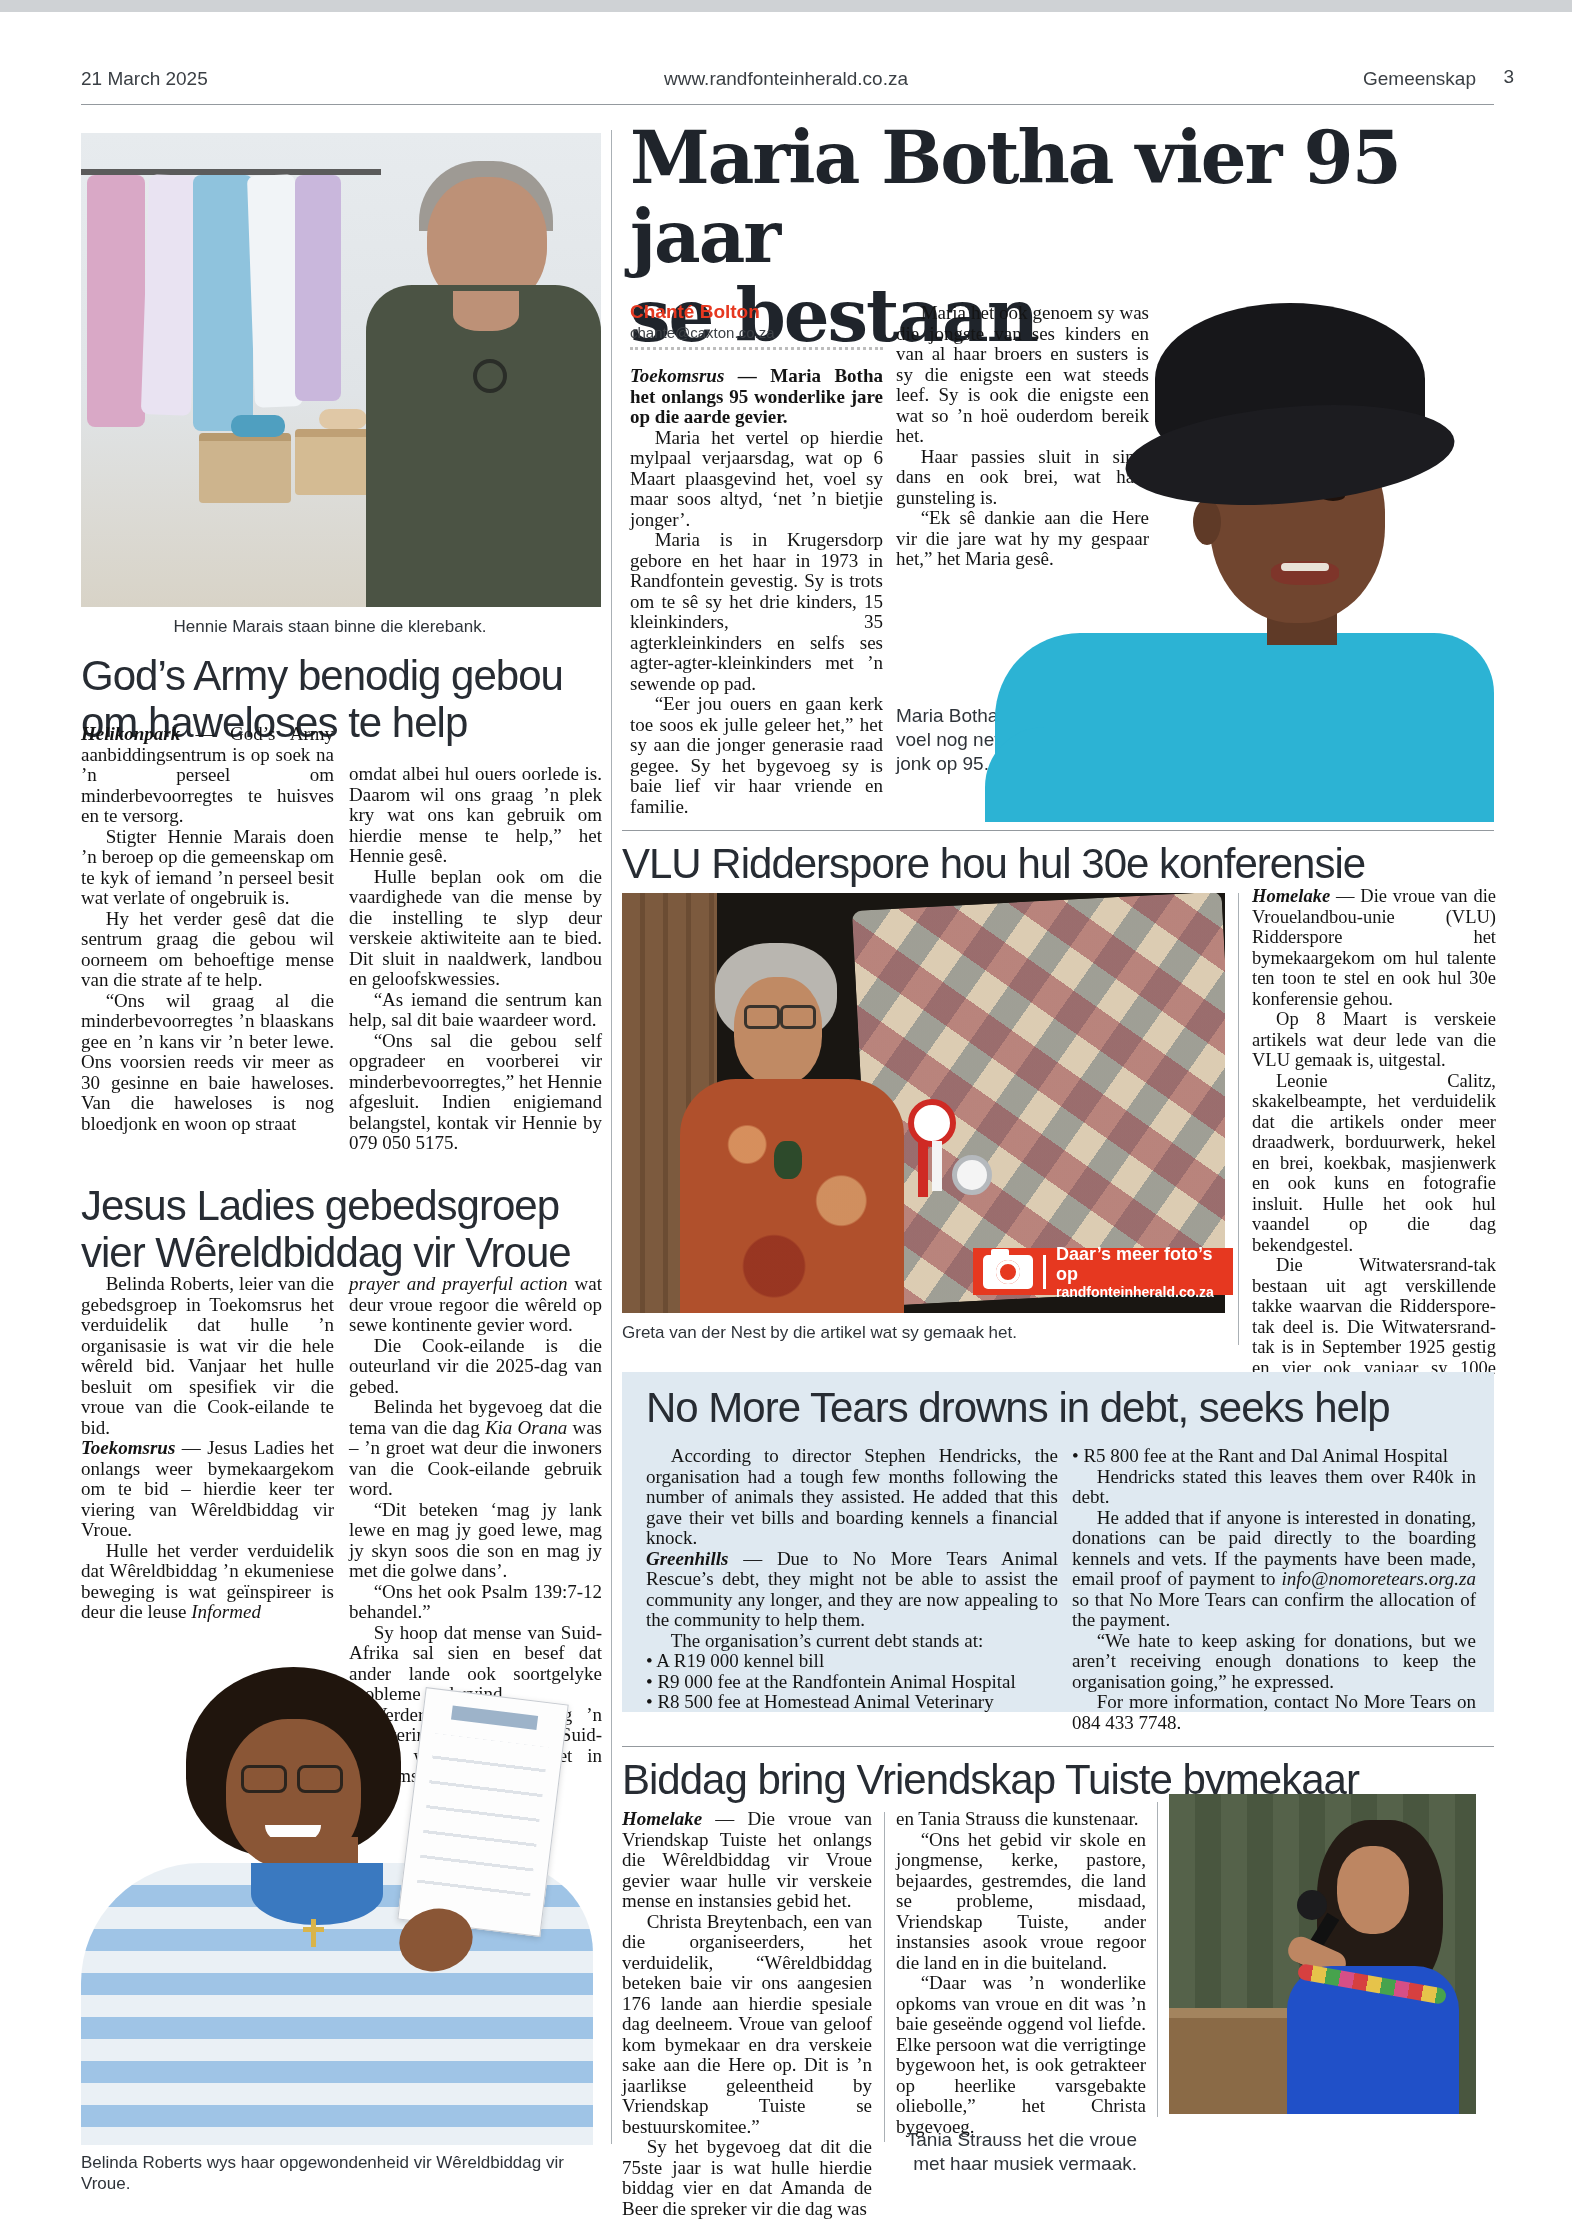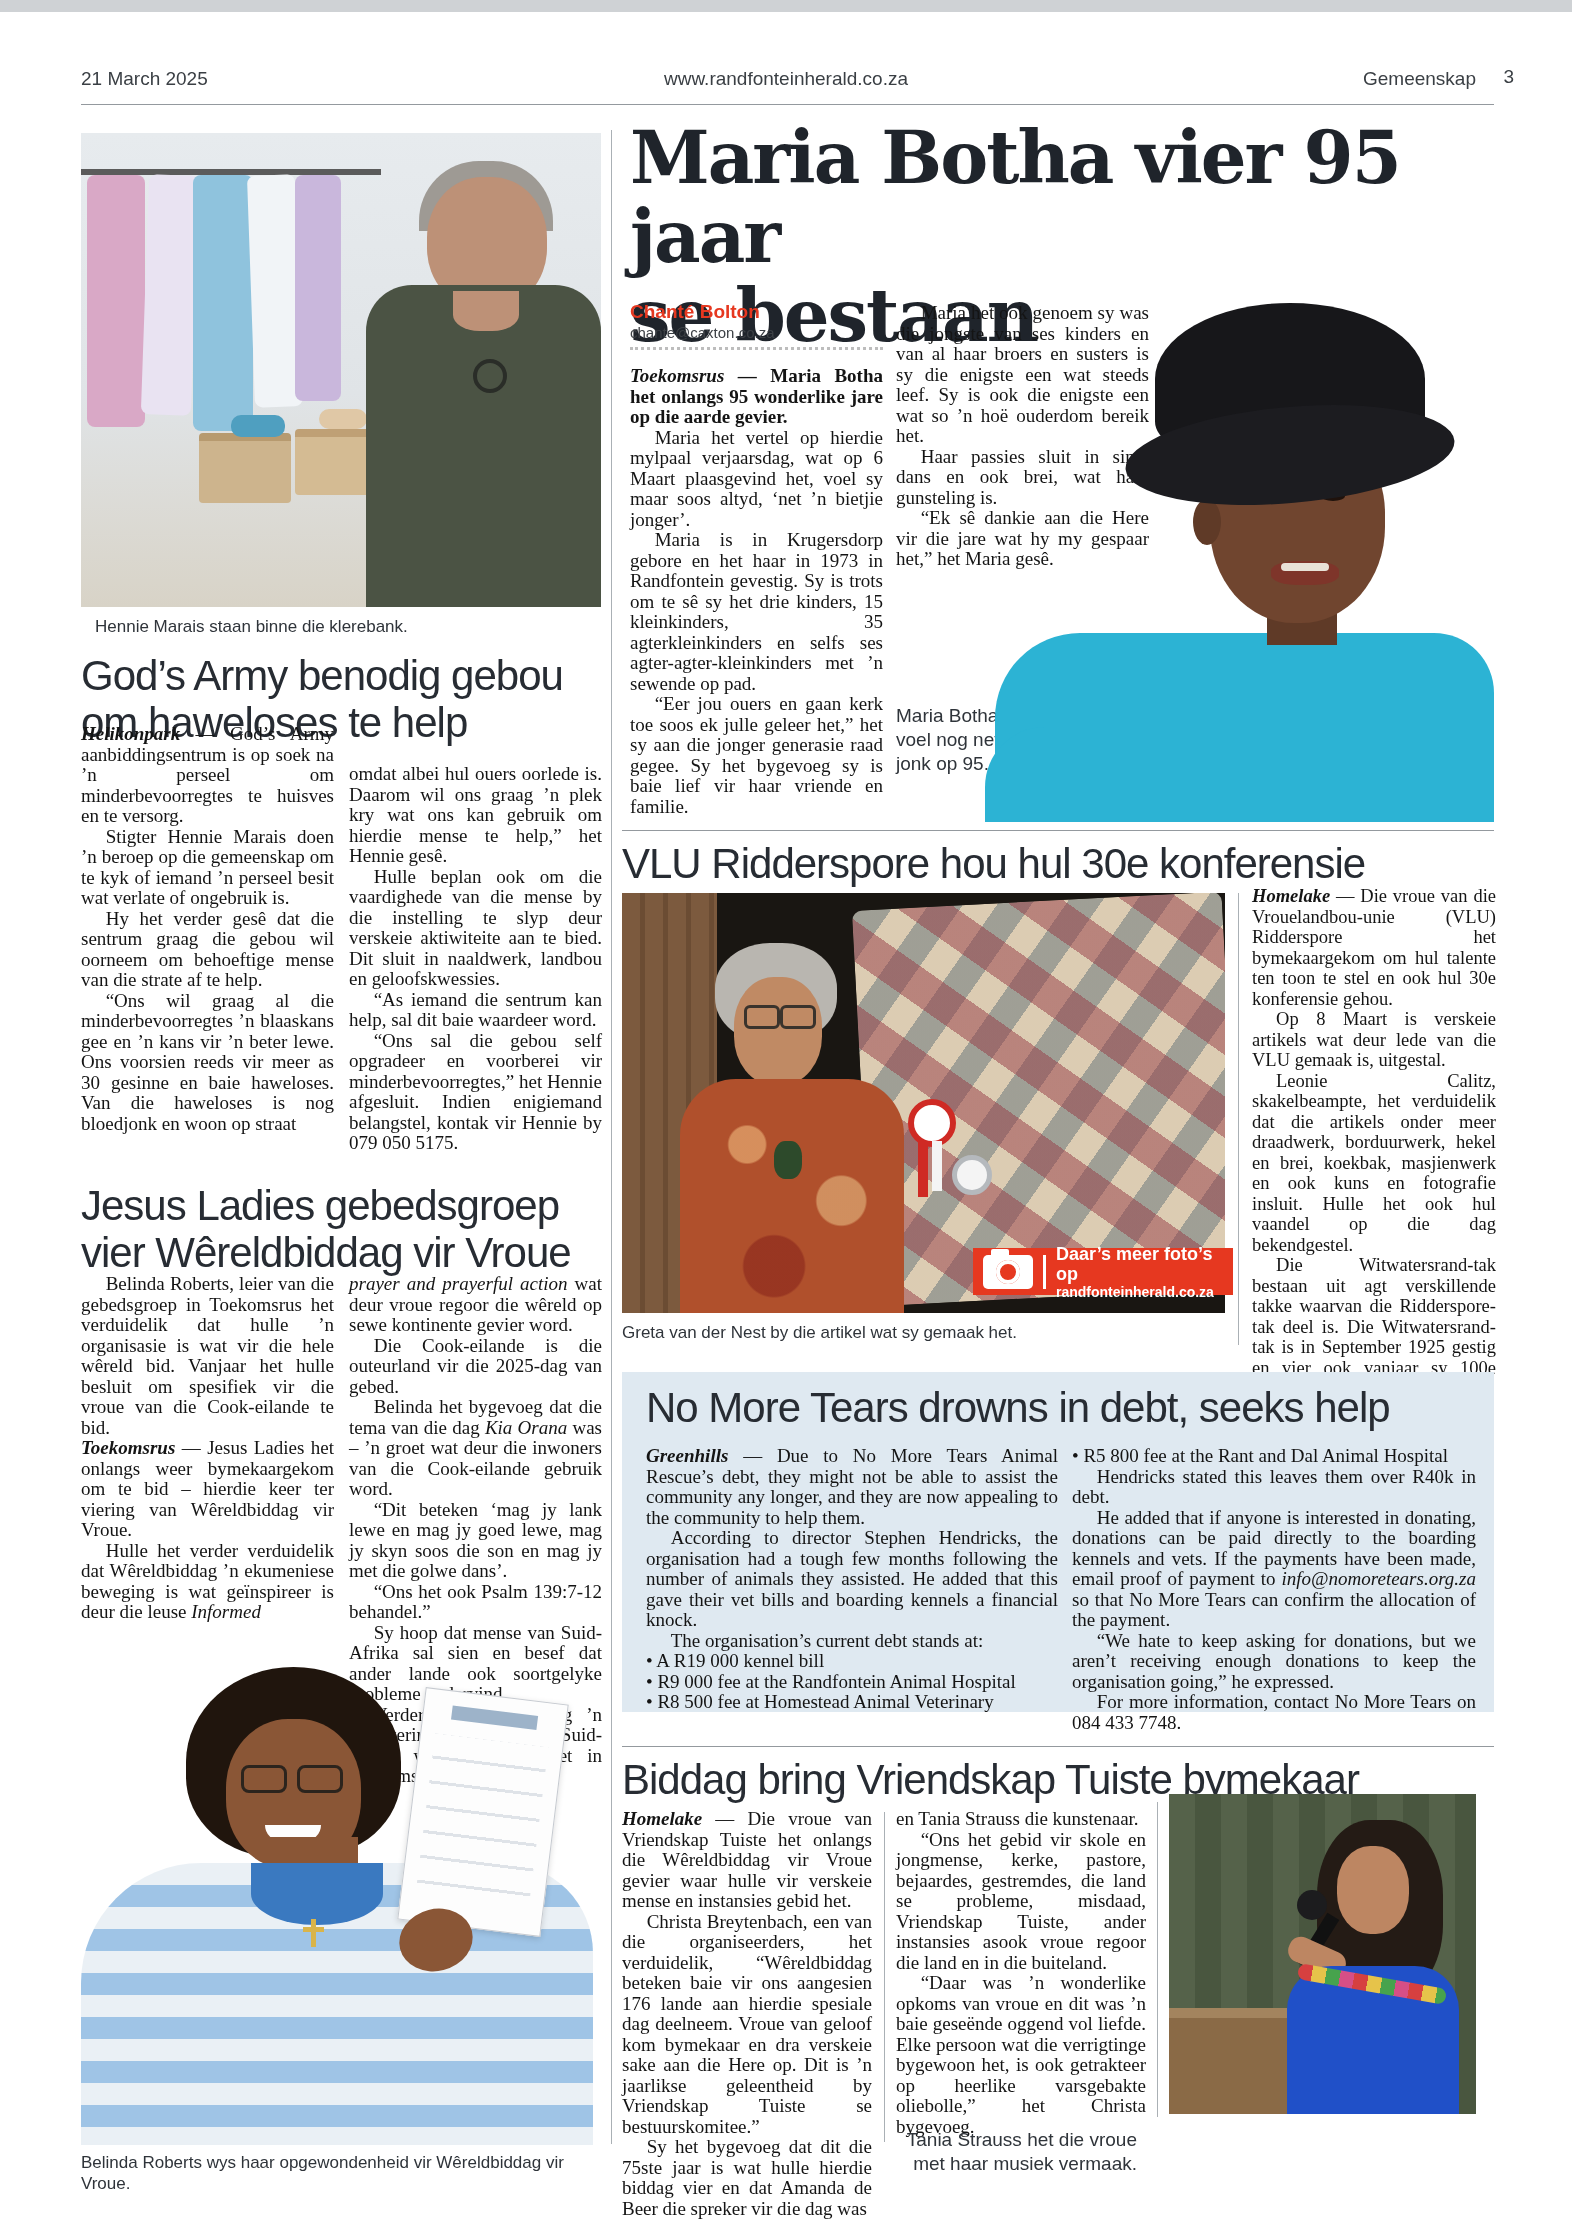--- a/index.html
+++ b/index.html
@@ -55,21 +55,21 @@
     <div class="decor" style="left:214px;top:296px;width:88px;height:58px;background:#d4bb93;border-top:8px solid #bfa075;border-radius:4px;"></div>
     <div class="decor" style="left:300px;top:292px;width:84px;height:54px;background:#c8ac82;border-top:8px solid #b2946a;border-radius:4px;"></div>
     <div class="decor" style="left:150px;top:282px;width:54px;height:22px;background:#4f9fc0;border-radius:10px;"></div>
     <div class="decor" style="left:238px;top:276px;width:48px;height:20px;background:#e0c8a6;border-radius:10px;"></div>
     <div class="decor" style="left:338px;top:28px;width:134px;height:70px;background:#9e9a94;border-radius:60px 60px 0 0;"></div>
     <div class="decor" style="left:346px;top:44px;width:120px;height:132px;background:#bd9177;border-radius:46%;"></div>
     <div class="decor" style="left:285px;top:152px;width:235px;height:322px;background:#4b5344;border-radius:46px 46px 0 0;"></div>
     <div class="decor" style="left:372px;top:158px;width:66px;height:40px;background:#bd9177;border-radius:0 0 40% 40%;"></div>
     <div class="decor" style="left:392px;top:226px;width:26px;height:26px;border:4px solid #2a2d28;border-radius:50%;background:transparent;"></div>
   </div>
-  <div class="abs caption" style="left:95px;top:604px;width:520px;">Hennie Marais staan binne die klerebank.</div>
+  <div class="abs caption" style="left:70px;top:604px;width:520px;text-align:center;">Hennie Marais staan binne die klerebank.</div>
 
   <div class="abs h-sans" style="left:81px;top:640px;width:505px;">God’s Army benodig gebou om haweloses te help</div>
   <div class="abs col" style="left:81px;top:712px;width:253px;">
       <p class="para noindent"><b><i>Helikonpark</i></b> — God’s Army aanbiddingsentrum is op soek na ’n perseel om minderbevoorregtes te huisves en te versorg.</p>
       <p class="para">Stigter Hennie Marais doen ’n beroep op die gemeenskap om te kyk of iemand ’n perseel besit wat verlate of ongebruik is.</p>
       <p class="para">Hy het verder gesê dat die sentrum graag die gebou wil oorneem om behoeftige mense van die strate af te help.</p>
       <p class="para">“Ons wil graag al die minderbevoorregtes ’n blaaskans gee en ’n kans vir ’n beter lewe. Ons voorsien reeds vir meer as 30 gesinne en baie haweloses. Van die haweloses is nog bloedjonk en woon op straat</p>
     </div>
   <div class="abs col" style="left:349px;top:752px;width:253px;">
       <p class="para noindent">omdat albei hul ouers oorlede is. Daarom wil ons graag ’n plek kry wat ons kan gebruik om hierdie mense te help,” het Hennie gesê.</p>
@@ -181,22 +181,22 @@
   <div class="abs col" style="left:1252px;top:874px;width:244px;font-size:18.5px;">
       <p class="para noindent"><b><i>Homelake</i></b> — Die vroue van die Vrouelandbou-unie (VLU) Ridderspore het bymekaargekom om hul talente ten toon te stel en ook hul 30e konferensie gehou.</p>
       <p class="para">Op 8 Maart is verskeie artikels wat deur lede van die VLU gemaak is, uitgestal.</p>
       <p class="para">Leonie Calitz, skakelbeampte, het verduidelik dat die artikels onder meer draadwerk, borduurwerk, hekel en brei, koekbak, masjienwerk en ook kuns en fotografie insluit. Hulle het ook hul vaandel op die dag bekendgestel.</p>
       <p class="para">Die Witwatersrand-tak bestaan uit agt verskillende takke waarvan die Ridderspore-tak deel is. Die Witwatersrand-tak is in September 1925 gestig en vier ook vanjaar sy 100e bestaansjaar.</p>
     </div>
 
   <div class="box" style="left:622px;top:1360px;width:872px;height:340px;"></div>
   <div class="abs h-sans" style="left:646px;top:1372px;width:824px;">No More Tears drowns in debt, seeks help</div>
   <div class="abs col" style="left:646px;top:1434px;width:412px;">
+      <p class="para">According to director Stephen Hendricks, the organisation had a tough few months following the number of animals they assisted. He added that this gave their vet bills and boarding kennels a financial knock.</p>
       <p class="para noindent"><b><i>Greenhills</i></b> — Due to No More Tears Animal Rescue’s debt, they might not be able to assist the community any longer, and they are now appealing to the community to help them.</p>
-      <p class="para">According to director Stephen Hendricks, the organisation had a tough few months following the number of animals they assisted. He added that this gave their vet bills and boarding kennels a financial knock.</p>
       <p class="para">The organisation’s current debt stands at:</p>
       <p class="para noindent">• A R19 000 kennel bill</p>
       <p class="para noindent">• R9 000 fee at the Randfontein Animal Hospital</p>
       <p class="para noindent">• R8 500 fee at Homestead Animal Veterinary</p>
     </div>
   <div class="abs col" style="left:1072px;top:1434px;width:404px;">
       <p class="para noindent">• R5 800 fee at the Rant and Dal Animal Hospital</p>
       <p class="para">Hendricks stated this leaves them over R40k in debt.</p>
       <p class="para">He added that if anyone is interested in donating, donations can be paid directly to the boarding kennels and vets. If the payments have been made, email proof of payment to <i>info@nomoretears.org.za</i> so that No More Tears can confirm the allocation of the payment.</p>
       <p class="para">“We hate to keep asking for donations, but we aren’t receiving enough donations to keep the organisation going,” he expressed.</p>

